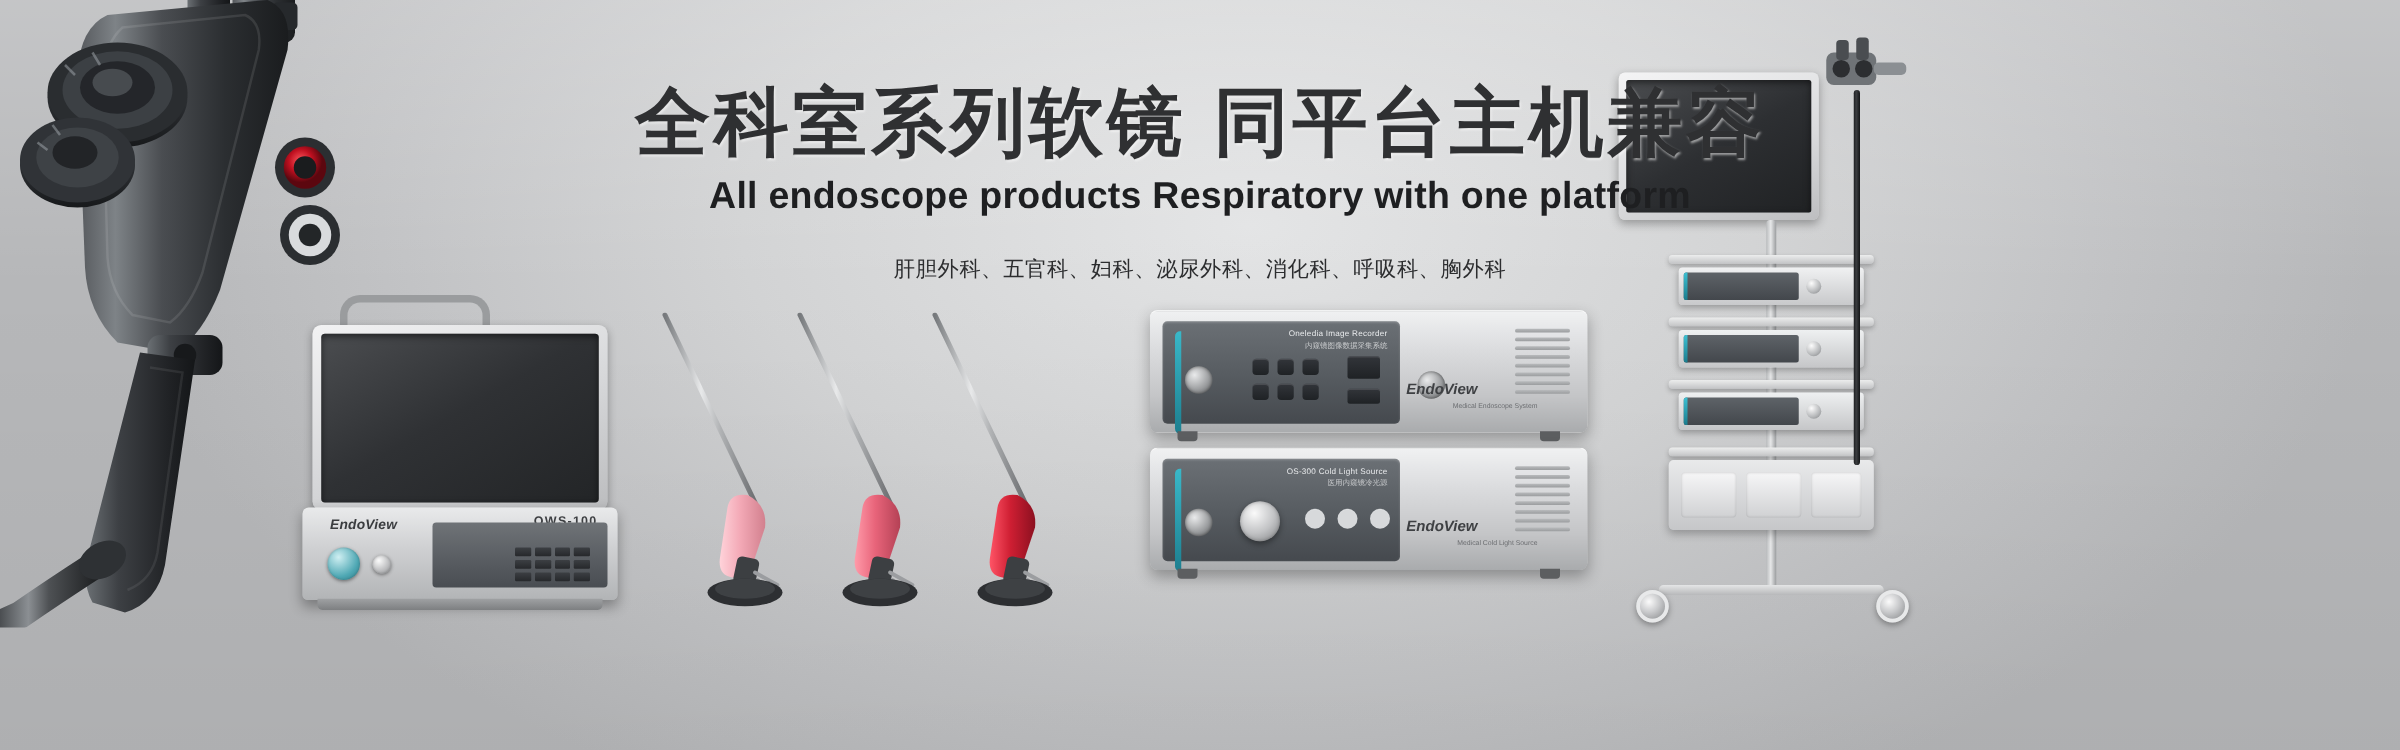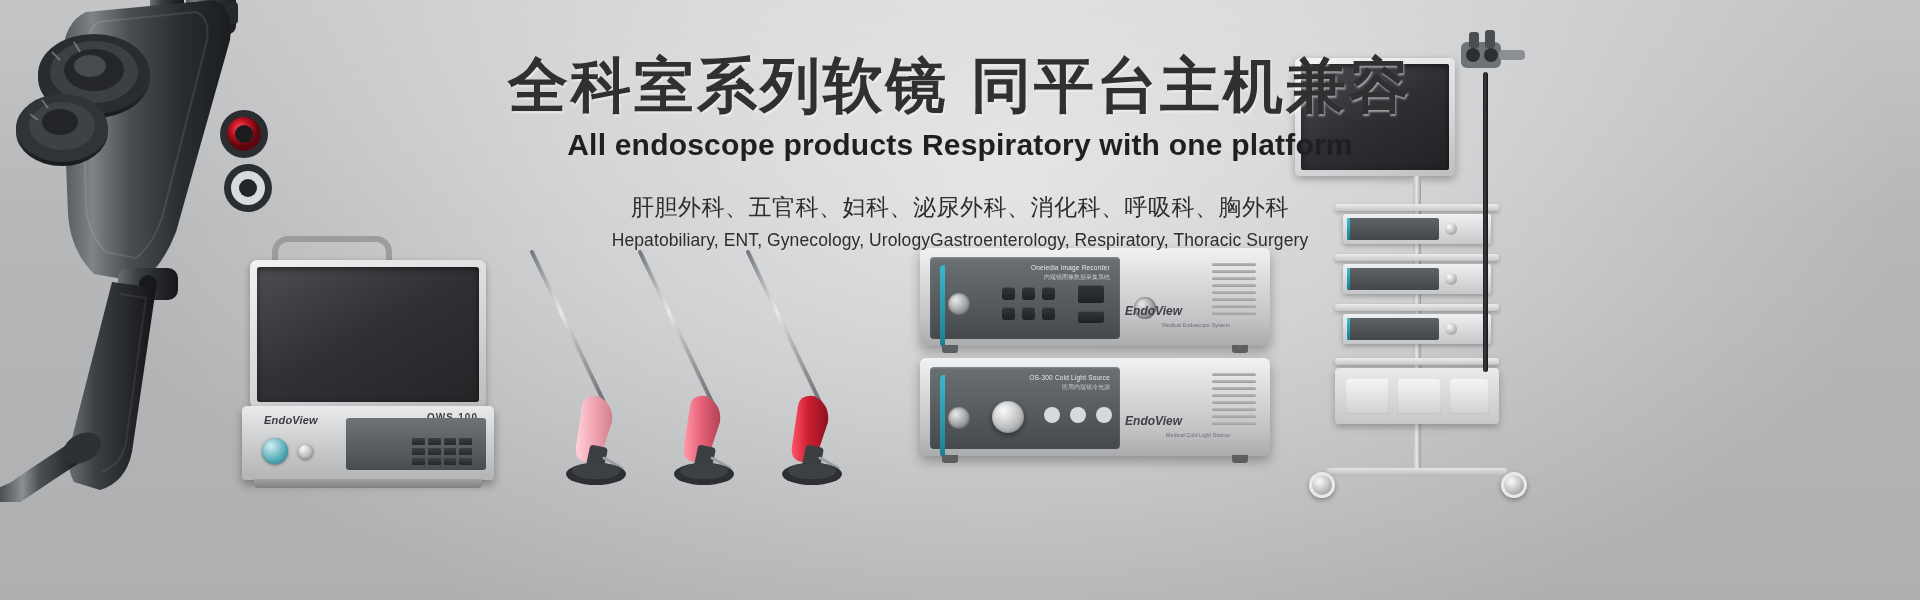--- a/index.html
+++ b/index.html
@@ -35,33 +35,34 @@
     z-index: 40;
   }
   .headline {
     font-size: 60px;
     font-weight: 700;
     letter-spacing: 3px;
     color: #2f3032;
     line-height: 1.12;
     text-shadow: 1px 2px 2px rgba(255,255,255,.55), 0 1px 0 rgba(0,0,0,.10);
     white-space: nowrap;
+    margin-top: 12px;
   }
   .headline .seg2 { margin-left: 22px; }
   .subhead {
     margin-top: 9px;
     font-size: 30px;
     font-weight: 700;
     color: #1e1f21;
     letter-spacing: .2px;
     white-space: nowrap;
   }
   .dept-cn {
     margin-top: 30px;
-    font-size: 23px;
+    font-size: 17px;
     font-weight: 400;
     color: #2c2d2f;
     letter-spacing: .5px;
     white-space: nowrap;
   }
   .dept-en {
     margin-top: 7px;
     font-size: 17.5px;
     font-weight: 400;
     color: #2c2d2f;
@@ -308,21 +309,20 @@
       </g>
     </svg>
   </div>
 
   <div class="text-block">
     <div class="headline">
       <span>全科室系列软镜</span><span class="seg2">同平台主机兼容</span>
     </div>
     <div class="subhead">All endoscope products Respiratory with one platform</div>
     <div class="dept-cn">肝胆外科、五官科、妇科、泌尿外科、消化科、呼吸科、胸外科</div>
-    <div class="dept-en">Hepatobiliary, ENT, Gynecology, UrologyGastroenterology, Respiratory, Thoracic Surgery</div>
   </div>
 
   <div class="workstation">
     <div class="ws-handle"></div>
     <div class="ws-screen-shell">
       <div class="ws-screen"></div>
     </div>
     <div class="ws-base">
       <div class="ws-brand">EndoView</div>
       <div class="ws-model">OWS-100</div>

